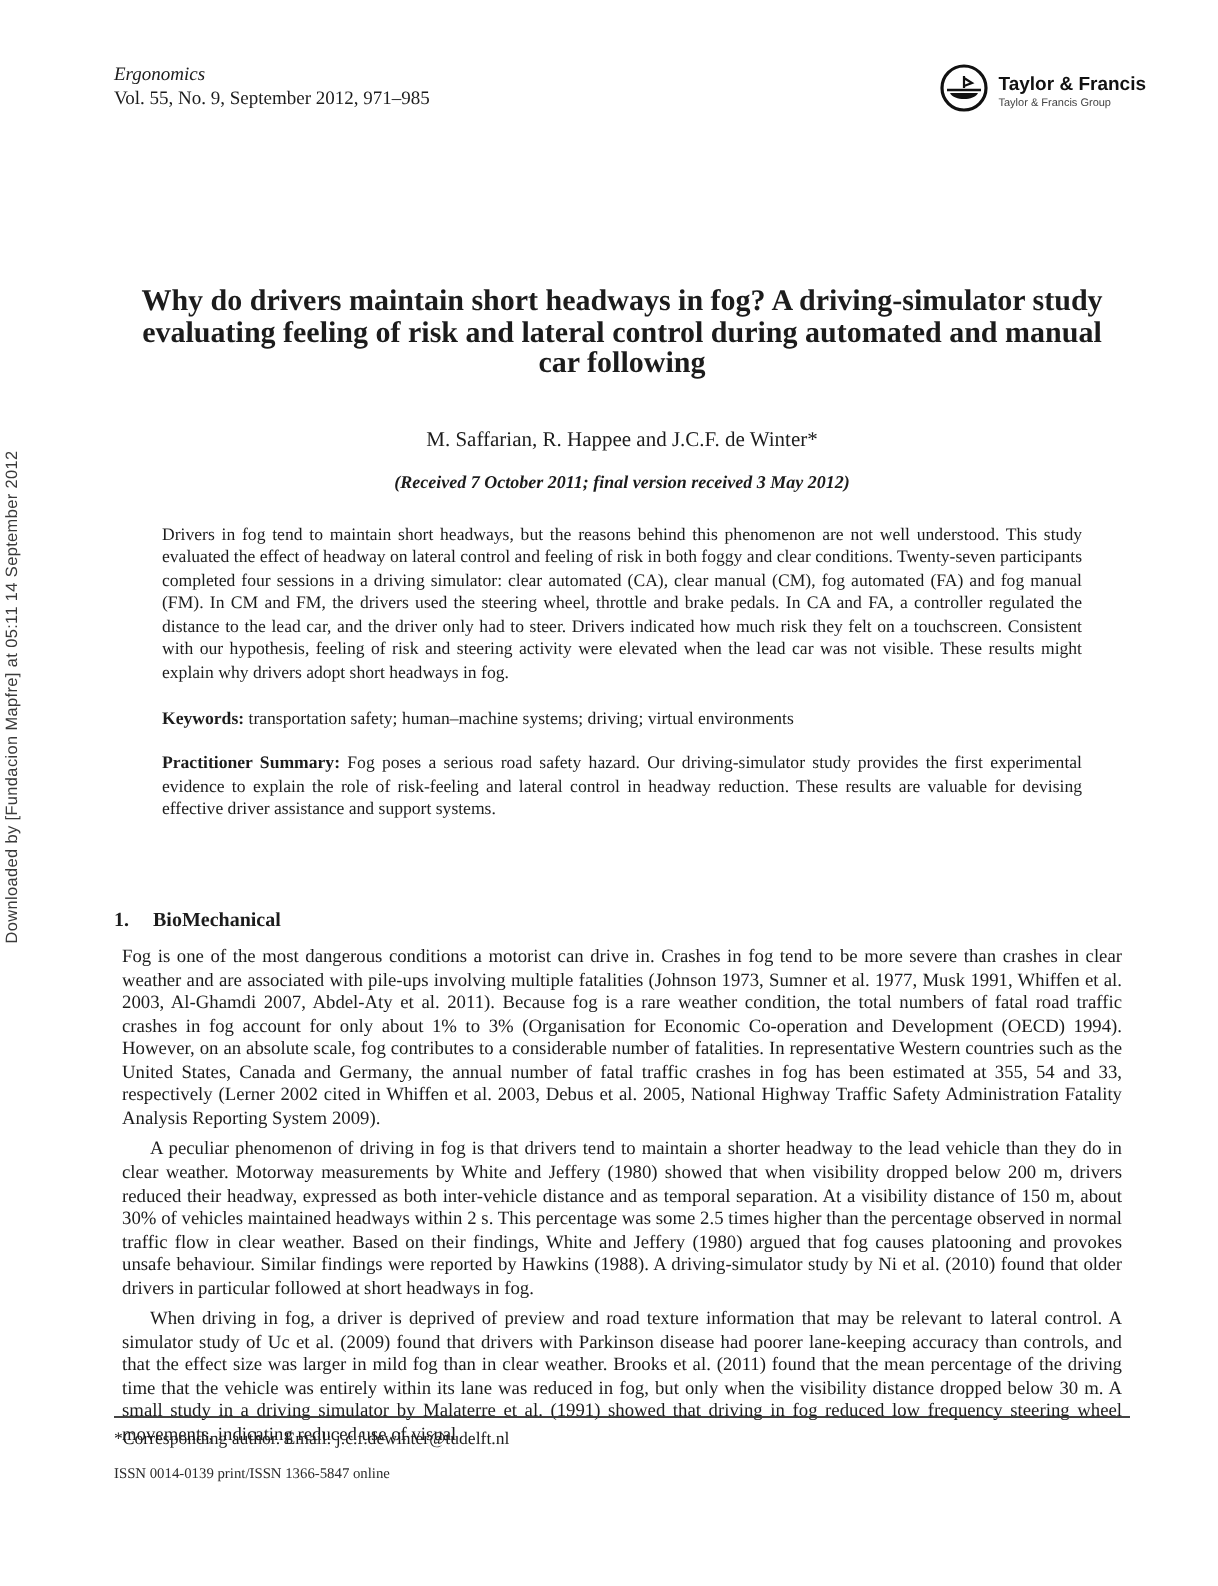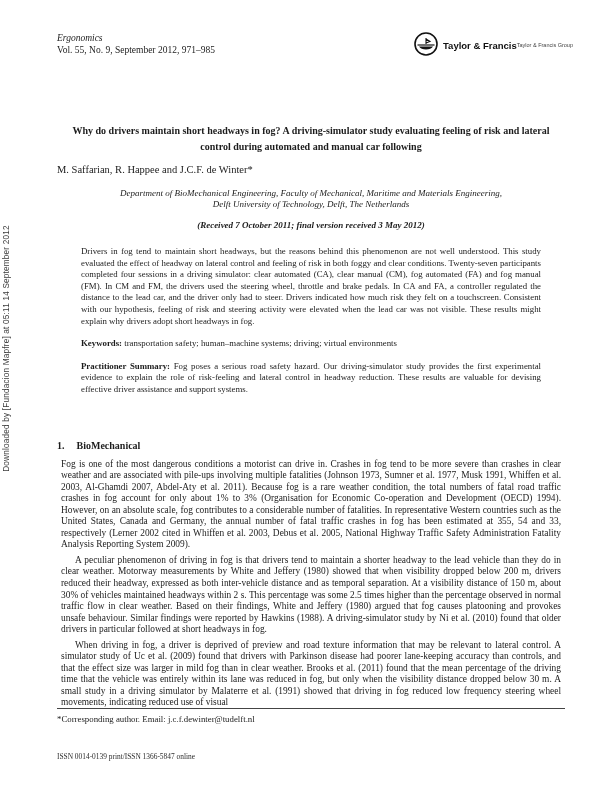--- a/index.html
+++ b/index.html
@@ -28,54 +28,54 @@
     text-align:center;
     white-space:nowrap;
   }
 
   .content{position:absolute;left:57px;top:33px;width:508px;}
 
   .header-row{display:flex;justify-content:space-between;align-items:flex-start;}
   .journal-name{font-style:italic;font-size:9.5px;line-height:11px;}
   .journal-issue{font-size:9.5px;line-height:12px;}
   .logo{display:flex;align-items:center;gap:4px;margin-top:-2px;margin-right:-8px;}
-  .logo-text{display:flex;flex-direction:row;line-height:1;}
+  .logo-text{display:flex;flex-direction:column;line-height:1;}
   .logo-name{font-family:"Liberation Sans", sans-serif;font-size:9.5px;font-weight:600;color:#111;}
   .logo-group{font-family:"Liberation Sans", sans-serif;font-size:5.5px;color:#444;margin-top:2px;}
 
   .title{
-    margin-top:62px;
+    margin-top:82px;
     text-align:center;
     font-weight:bold;
-    font-size:10px;
+    font-size:15px;
     line-height:15.5px;
     padding:0 6px;
   }
-  .authors{margin-top:10px;font-size:10.5px;}
+  .authors{margin-top:24px;text-align:center;font-size:10.5px;}
   .affiliation{margin-top:13px;text-align:center;font-style:italic;font-size:9px;line-height:11px;}
   .received{margin-top:10px;text-align:center;font-style:italic;font-size:9px;font-weight:bold;}
 
   .abstract-block{margin:16px 24px 0 24px;font-family:Liberation Serif, serif;}
   .abstract-p{font-size:8.8px;line-height:11.6px;text-align:justify;}
   .abstract-p + .abstract-p{margin-top:11px;}
   .b{font-weight:bold;}
 
   .section-heading{margin-top:44px;font-size:10px;font-weight:bold;}
   .section-heading .num{margin-right:12px;}
 
   .body-p{font-size:9.4px;line-height:11.55px;text-align:justify;margin:4px;}
   .body-p.first{margin-top:8px;}
   .body-p.indent{text-indent:14px;}
 
   .footer{
     position:absolute;left:57px;top:708px;width:508px;
   }
   .footer-rule{border:none;border-top:0.8px solid #444;margin:0 0 5px 0;}
   .corresponding{font-size:8.8px;}
-  .imprint{margin-top:28px;font-size:7.4px;line-height:9.6px;color:#2b2b2b;}
+  .imprint{margin-top:8px;font-size:7.4px;line-height:9.6px;color:#2b2b2b;}
 </style>
 </head>
 <body>
 
 <div class="page">
 
   <div class="side-stamp">Downloaded by [Fundacion Mapfre] at 05:11 14 September 2012</div>
 
   <div class="content">
 
@@ -97,24 +97,20 @@
           <span class="logo-name">Taylor &amp; Francis</span>
           <span class="logo-group">Taylor &amp; Francis Group</span>
         </span>
       </div>
     </div>
 
     <div class="title">Why do drivers maintain short headways in fog? A driving-simulator study evaluating feeling of risk and lateral control during automated and manual car following</div>
 
     <div class="authors">M. Saffarian, R. Happee and J.C.F. de Winter*</div>
 
-    <div class="affiliation">
-      <div>Department of BioMechanical Engineering, Faculty of Mechanical, Maritime and Materials Engineering,</div>
-      <div>Delft University of Technology, Delft, The Netherlands</div>
-    </div>
 
     <div class="received">(Received 7 October 2011; final version received 3 May 2012)</div>
 
     <div class="abstract-block">
       <p class="abstract-p">Drivers in fog tend to maintain short headways, but the reasons behind this phenomenon are not well understood. This study evaluated the effect of headway on lateral control and feeling of risk in both foggy and clear conditions. Twenty-seven participants completed four sessions in a driving simulator: clear automated (CA), clear manual (CM), fog automated (FA) and fog manual (FM). In CM and FM, the drivers used the steering wheel, throttle and brake pedals. In CA and FA, a controller regulated the distance to the lead car, and the driver only had to steer. Drivers indicated how much risk they felt on a touchscreen. Consistent with our hypothesis, feeling of risk and steering activity were elevated when the lead car was not visible. These results might explain why drivers adopt short headways in fog.</p>
 
       <p class="abstract-p"><span class="b">Keywords:</span><span> transportation safety; human–machine systems; driving; virtual environments</span></p>
 
       <p class="abstract-p"><span class="b">Practitioner Summary:</span><span> Fog poses a serious road safety hazard. Our driving-simulator study provides the first experimental evidence to explain the role of risk-feeling and lateral control in headway reduction. These results are valuable for devising effective driver assistance and support systems.</span></p>
     </div>

